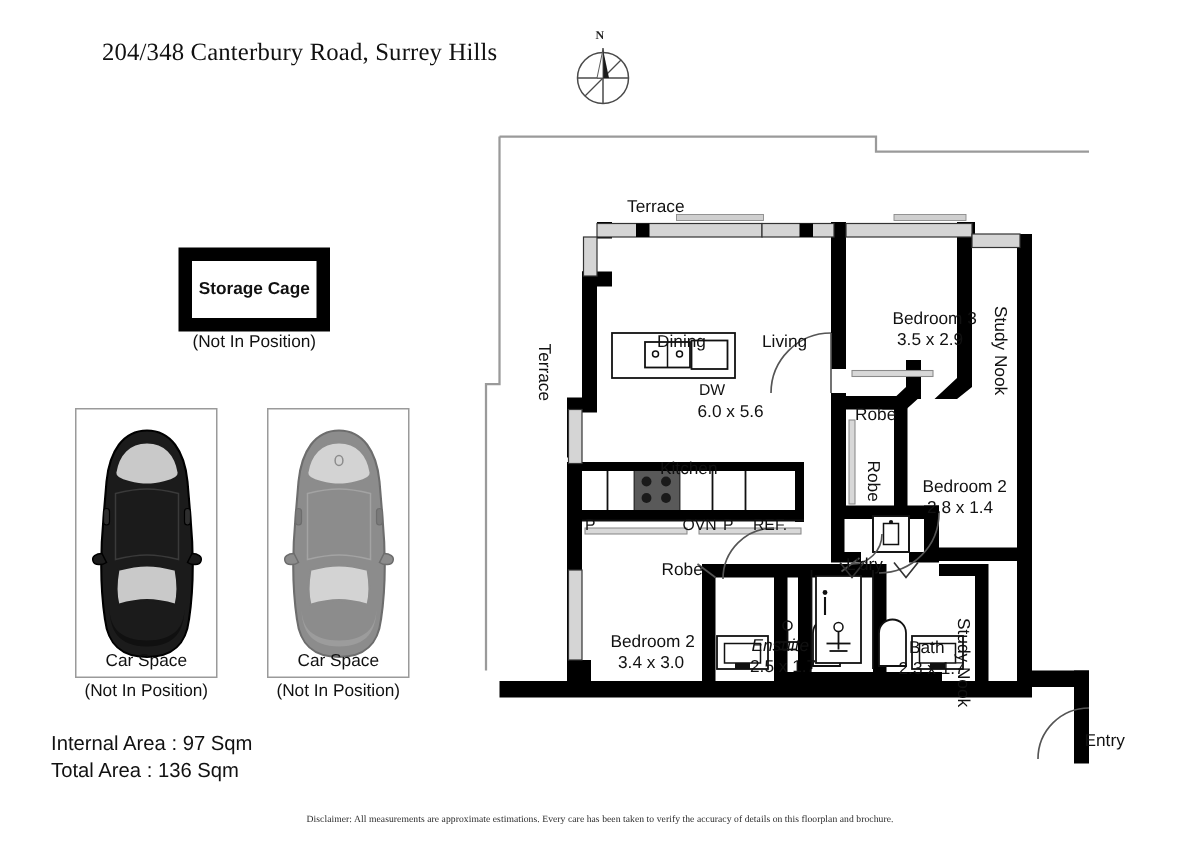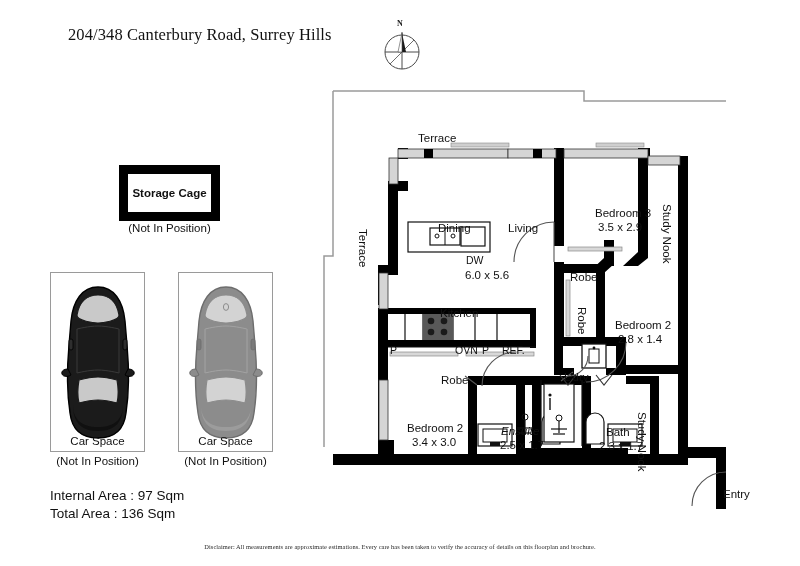--- a/index.html
+++ b/index.html
@@ -48,21 +48,21 @@
   #car-space-2{left:178px;top:272px;}
   .carbox .cs-label{
     position:absolute;left:0;right:0;bottom:4px;text-align:center;
     font-size:11.5px;color:#111;
   }
   .carnote{width:95px;text-align:center;font-size:11.5px;color:#111;}
   #car-space-1-note{left:50px;top:455px;}
   #car-space-2-note{left:178px;top:455px;}
   .carsvg{position:absolute;left:50%;transform:translateX(-50%);top:12px;}
   
-  #areas{left:34px;top:487px;font-size:13.5px;line-height:17.5px;color:#111;margin-left:16px;}
+  #areas{left:34px;top:487px;font-size:13.5px;line-height:17.5px;color:#111;}
   
   #disclaimer{
     left:0;right:0;top:543px;text-align:center;
     font-family:"Liberation Serif",serif;
     font-size:6.4px;color:#2a2a2a;letter-spacing:.05px;
   }
   
   #floorplan{left:320px;top:80px;width:425px;height:440px;}
   #floorplan svg{display:block;}
   .rmlabel{

